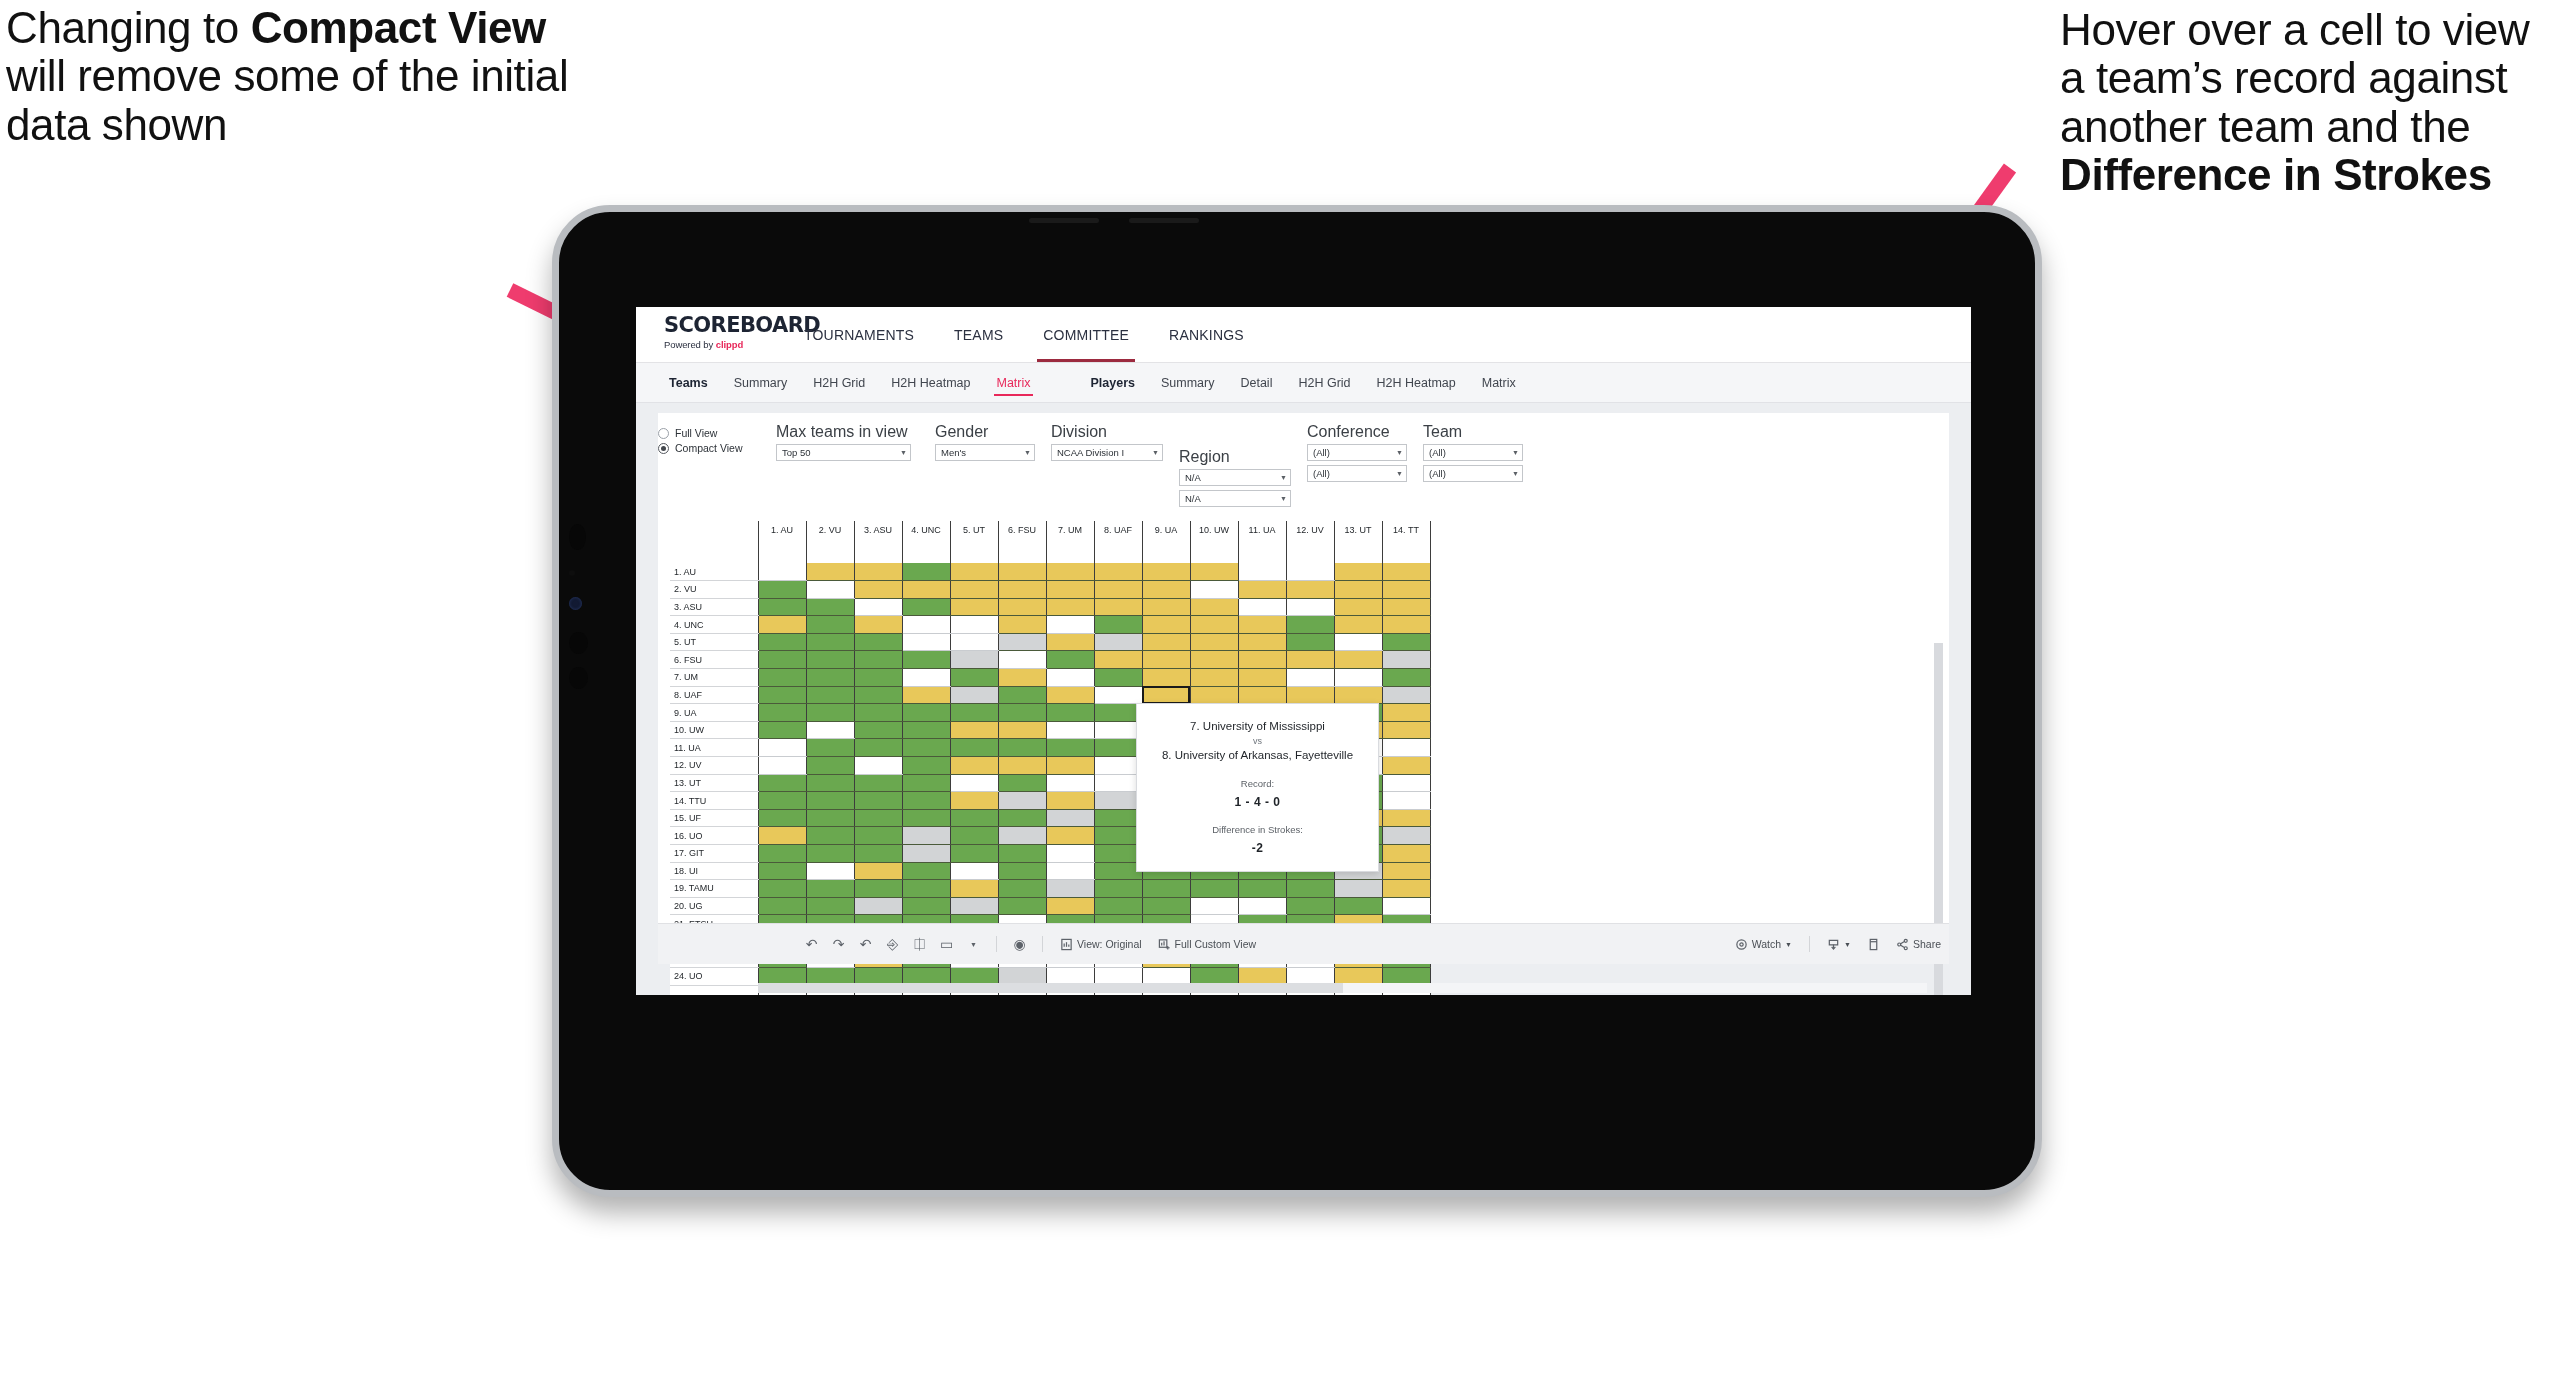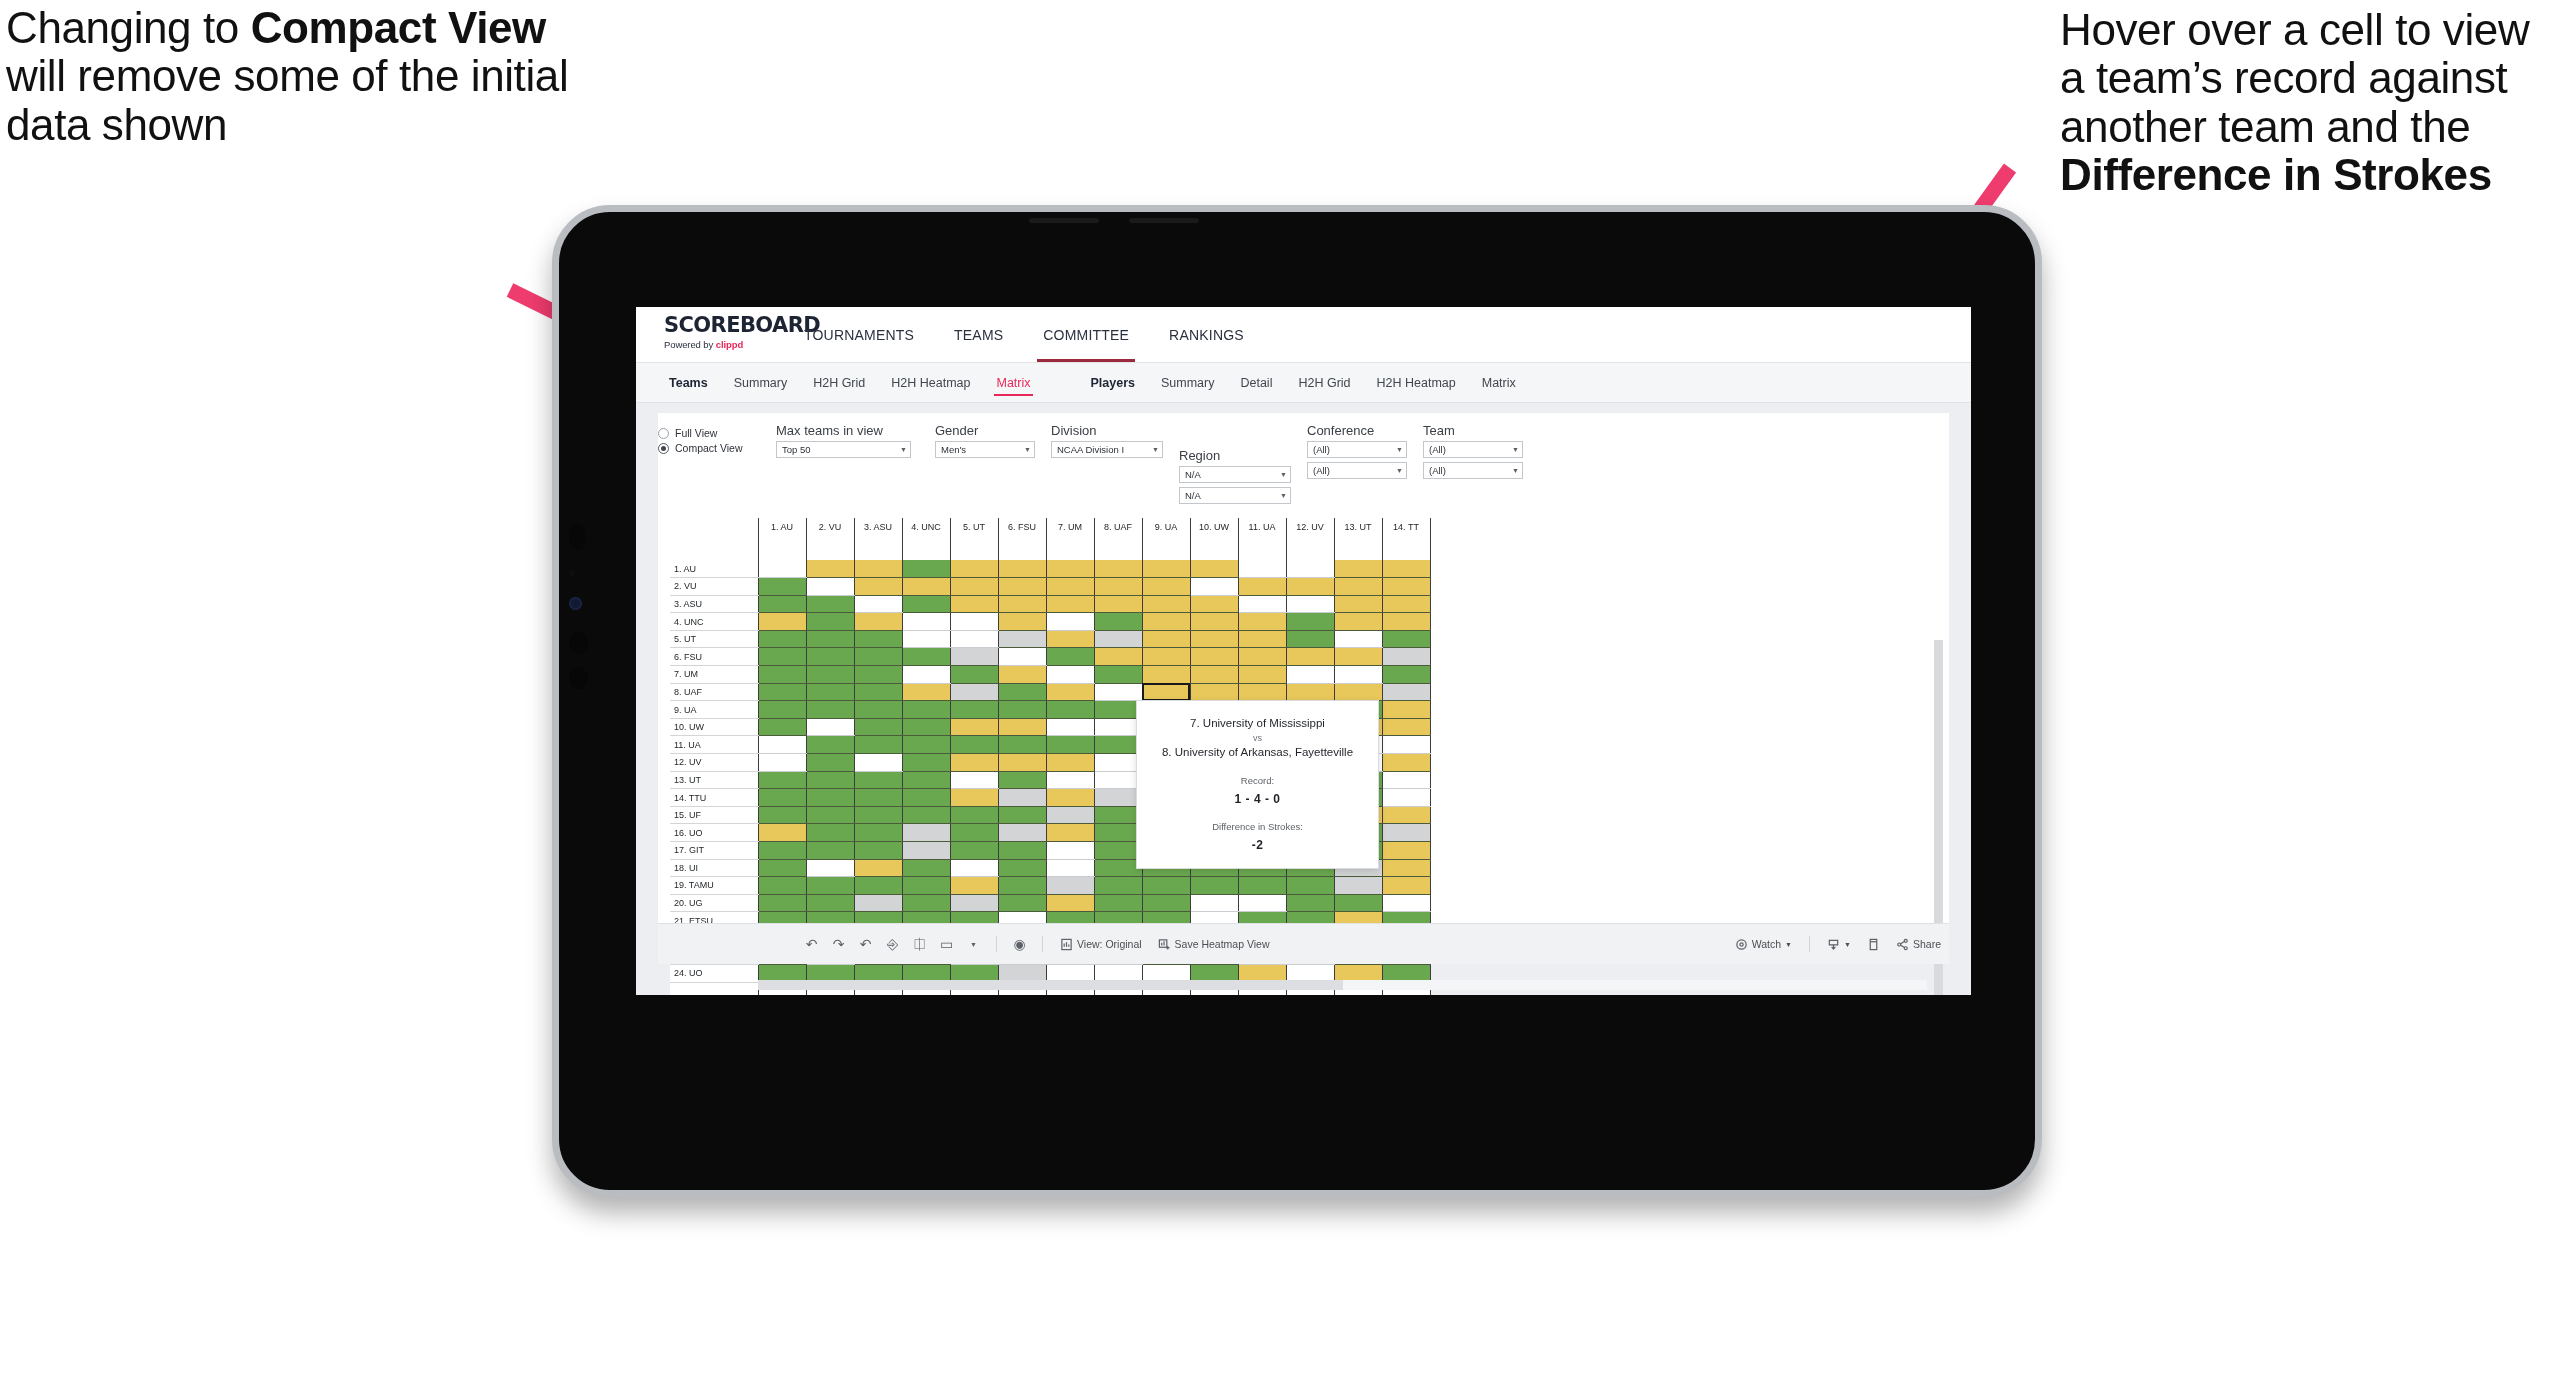--- a/index.html
+++ b/index.html
@@ -117,21 +117,21 @@
   }
   .radio-lbl { font-size: 10.5px; color: #2d3238; }
 
   .fgroup { margin-right: 16px; }
   .fgroup.w-max  { width: 135px; }
   .fgroup.w-gen  { width: 100px; margin-left: 8px; }
   .fgroup.w-div  { width: 112px; }
   .fgroup.w-reg  { width: 112px; margin-top: 25px; }
   .fgroup.w-conf { width: 100px; }
   .fgroup.w-team { width: 100px; }
-  .flabel { font-size: 13px; color: #3b4046; margin-bottom: 3px; white-space: nowrap; }
+  .flabel { font-size: 16px; color: #3b4046; margin-bottom: 3px; white-space: nowrap; }
   .fsel {
     height: 17px; border: 1px solid #c3c6ca; background:#fff;
     display:flex; align-items:center; justify-content:space-between;
     padding: 0 3px 0 5px; font-size: 9.5px; color:#2d3238; cursor:pointer;
     margin-bottom: 4px; overflow:hidden; white-space: nowrap;
   }
   .fsel .caret { font-size: 7px; color:#5b6066; padding-left:4px; }
 
   
   #matrixwrap { position: relative; padding: 4px 0 0 12px; }
@@ -825,21 +825,21 @@
               <span>View: Original</span>
             </div>
             <div class="tb-btn">
               <svg class="ti" viewBox="0 0 14 14">
                   <rect x="1.5" y="2" width="8" height="8"></rect>
                   <line x1="4" y1="8" x2="4" y2="5"></line>
                   <line x1="6.5" y1="8" x2="6.5" y2="3.5"></line>
                   <line x1="10.5" y1="8.5" x2="10.5" y2="12.5"></line>
                   <line x1="8.5" y1="10.5" x2="12.5" y2="10.5"></line>
                 </svg>
-              <span>Save Heatmap View</span>
+              <span>Full Custom View</span>
             </div>
             <div class="tb-sp"></div>
             <div class="tb-btn">
               <svg class="ti" viewBox="0 0 14 14">
                   <circle cx="7" cy="7" r="5"></circle>
                   <circle cx="7" cy="7" r="1.8"></circle>
                 </svg>
               <span>Watch</span>
               <span style="font-size:7px;">▼</span>
             </div>

